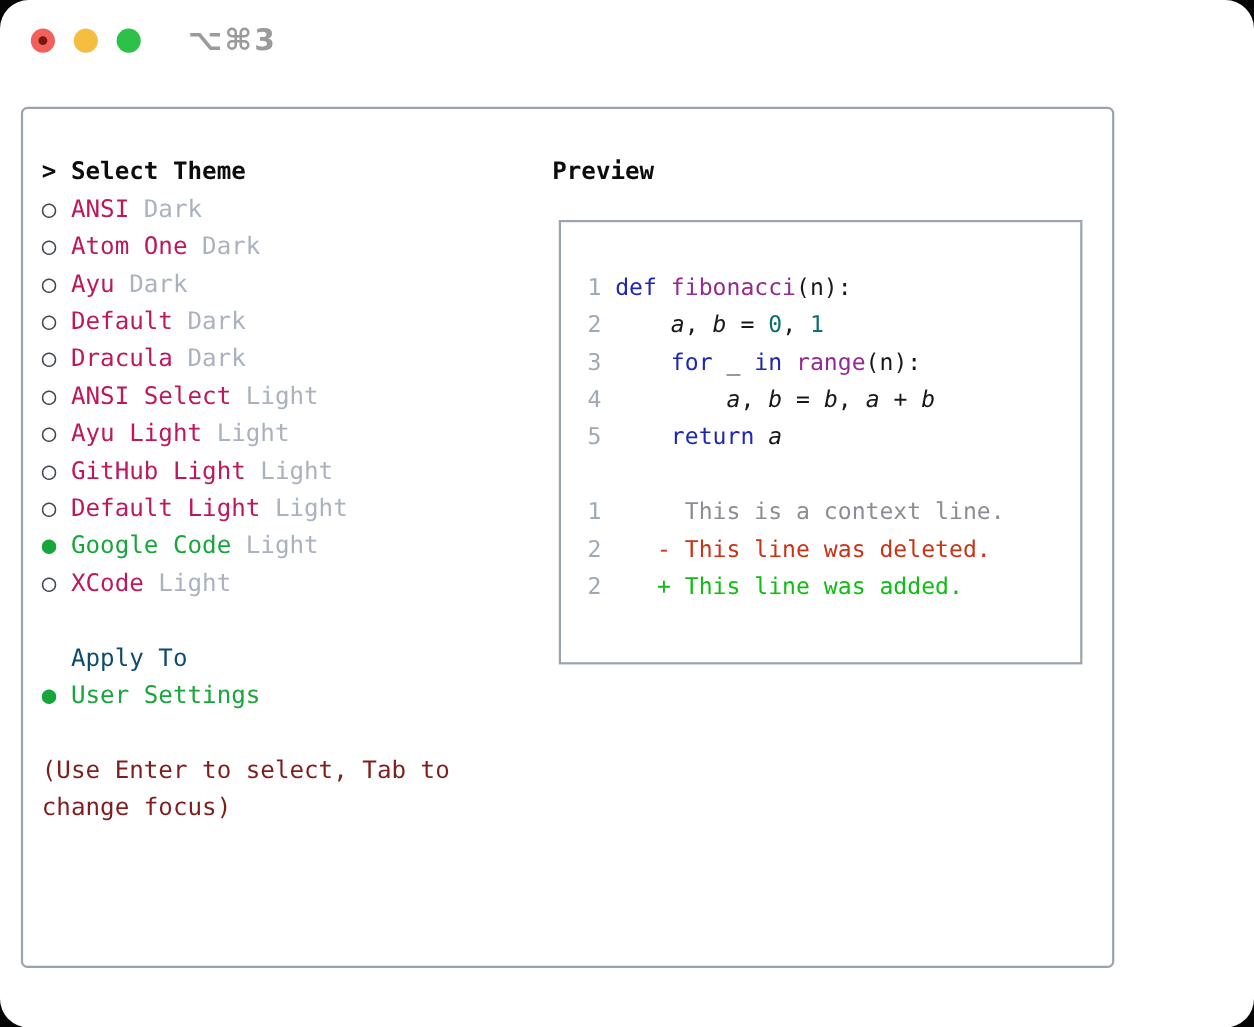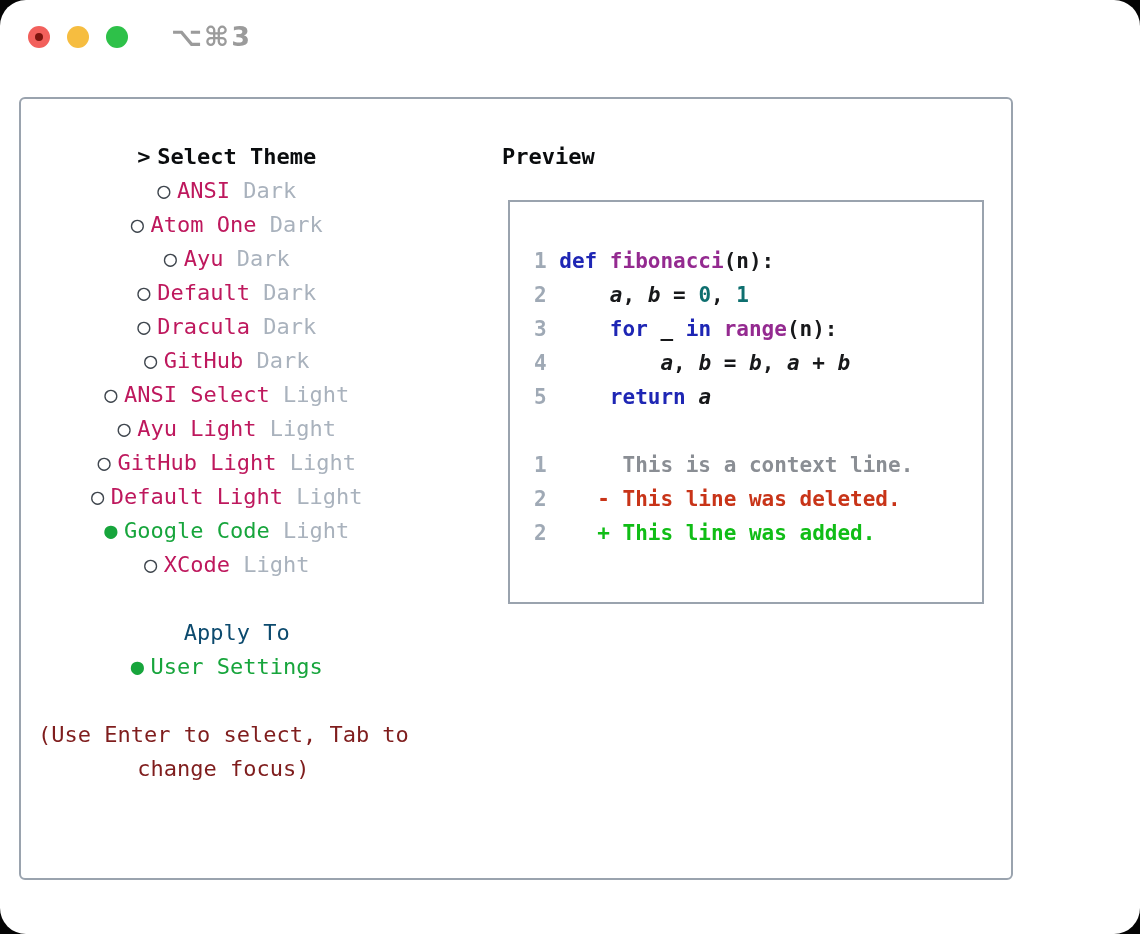--- a/index.html
+++ b/index.html
@@ -18,37 +18,37 @@
   .win-title{
     margin-left:26px;font-family:"DejaVu Sans","Liberation Sans",sans-serif;
     font-weight:bold;font-size:27px;color:#9b9b9b;letter-spacing:2px;line-height:22px;
   }
   
   .panel{
     position:absolute;left:19px;top:97px;width:990px;height:779px;
     border:2px solid #9aa3ae;border-radius:6px;background:#fff;
   }
   
-  .leftcol{position:absolute;left:17px;top:41px;font-size:22px;line-height:34px;color:#3a4149;text-align:center;}
+  .leftcol{position:absolute;left:17px;top:41px;font-size:22px;line-height:34px;color:#3a4149;}
   .row{height:34px;white-space:nowrap;}
   .bullet{display:inline-block;width:2ch;color:#3f464e;}
   .bullet.selbul{color:#17a53c;}
   .hdr{font-weight:bold;color:#0a0c0e;}
   .name{color:#be185d;}
   .name.selname{color:#17a53c;}
   .variant{color:#a9b2bd;margin-left:1ch;}
   .applyhdr{color:#0c4a6e;}
   .spacer34{height:34px;}
   .hint{color:#7f1d1d;}
   .hint div{height:34px;}
   
   .preview-h{position:absolute;left:481px;top:41px;font-size:22px;line-height:34px;}
   .preview-box{
     position:absolute;left:487px;top:101px;width:476px;height:404px;
-    border:2px solid #9aa3ae;background:#fff;box-sizing:border-box;font-weight:bold;
+    border:2px solid #9aa3ae;background:#fff;box-sizing:border-box;
   }
   .code{position:absolute;left:24px;top:42px;font-size:21px;line-height:34px;white-space:pre;}
   .cl{height:34px;}
   .lnum{display:inline-block;width:2ch;color:#9fa9b5;}
   .kw{color:#1e26b4;}
   .fn{color:#942a90;}
   .lit{color:#0e6f6f;}
   .pl{color:#17181a;}
   .vr{color:#17181a;font-style:italic;}
   .ctx{color:#8a8e94;}
@@ -71,21 +71,20 @@
 
     <div class="leftcol">
       <div class="row"><span class="bullet hdr">&gt;</span><span class="hdr">Select Theme</span></div>
 
       <div id="theme-list">
           <div class="row"><span class="bullet">○</span><span class="name">ANSI</span><span class="variant">Dark</span></div>
           <div class="row"><span class="bullet">○</span><span class="name">Atom One</span><span class="variant">Dark</span></div>
           <div class="row"><span class="bullet">○</span><span class="name">Ayu</span><span class="variant">Dark</span></div>
           <div class="row"><span class="bullet">○</span><span class="name">Default</span><span class="variant">Dark</span></div>
           <div class="row"><span class="bullet">○</span><span class="name">Dracula</span><span class="variant">Dark</span></div>
-          <div class="row"><span class="bullet">○</span><span class="name">GitHub</span><span class="variant">Dark</span></div>
           <div class="row"><span class="bullet">○</span><span class="name">ANSI Select</span><span class="variant">Light</span></div>
           <div class="row"><span class="bullet">○</span><span class="name">Ayu Light</span><span class="variant">Light</span></div>
           <div class="row"><span class="bullet">○</span><span class="name">GitHub Light</span><span class="variant">Light</span></div>
           <div class="row"><span class="bullet">○</span><span class="name">Default Light</span><span class="variant">Light</span></div>
           <div class="row"><span class="bullet selbul">●</span><span class="name selname">Google Code</span><span class="variant">Light</span></div>
           <div class="row"><span class="bullet">○</span><span class="name">XCode</span><span class="variant">Light</span></div>
         </div>
 
       <div class="spacer34"></div>
 

